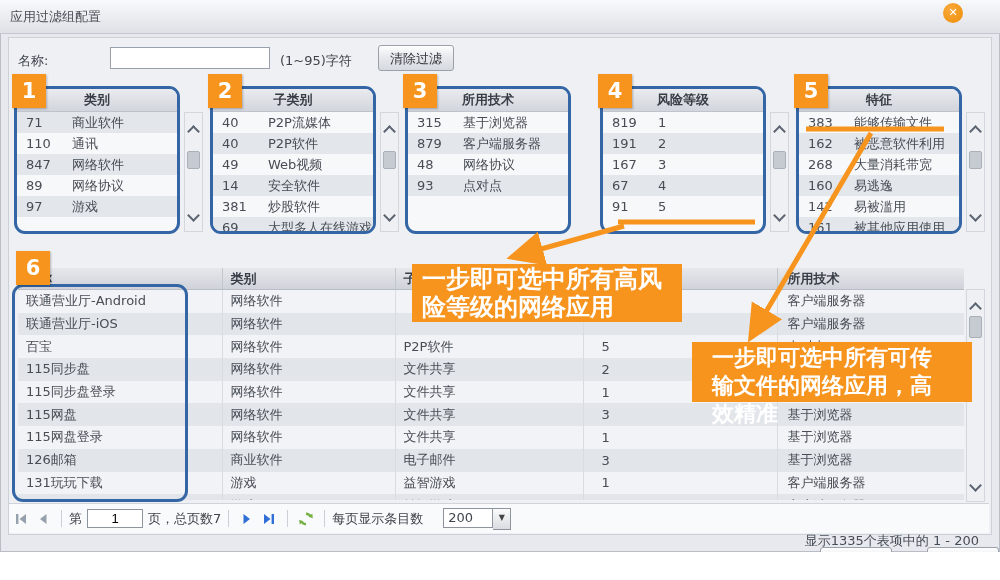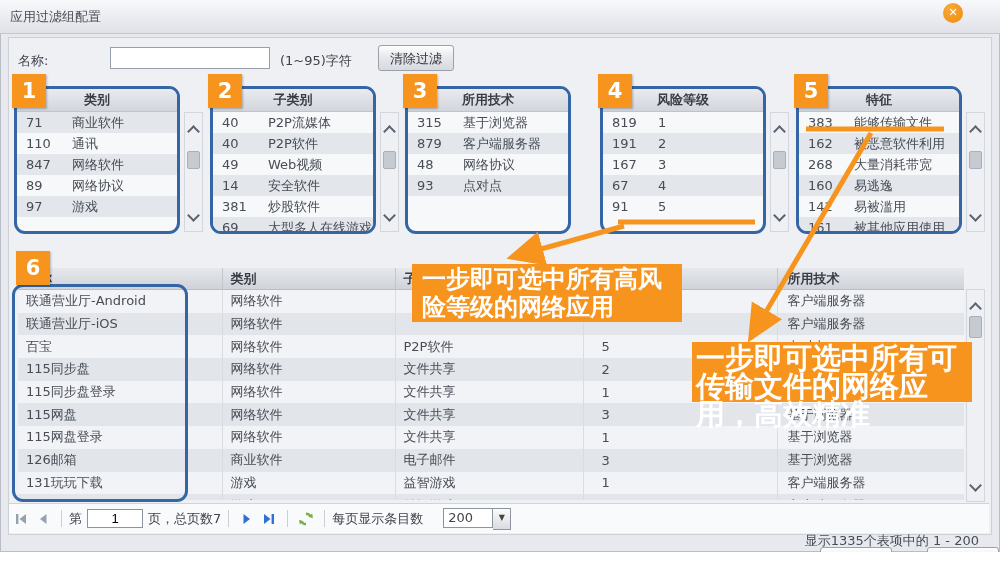--- a/index.html
+++ b/index.html
@@ -61,22 +61,22 @@
   .table-scroll{left:966px;top:289px;height:211px;position:absolute;}
   .table-scroll .sb-thumb{top:26px;height:20px;}
   .col1-annotation{position:absolute;left:12px;top:284px;width:170px;height:212px;
     border:3px solid #3465a4;border-radius:11px;z-index:40;pointer-events:none;}
   .table-badge{left:16px;top:251px;}
   
   .callout{position:absolute;background:#f7941e;color:#fff;font-weight:bold;text-align:left;
     z-index:50;}
   .callout-risk{left:412px;top:264px;width:270px;height:58px;font-size:24px;line-height:28px;
     padding:1px 10px 0;box-sizing:border-box;}
-  .callout-transfer{left:692px;top:342px;width:280px;height:60px;font-size:29px;line-height:28px;
-    padding:2px 4px 0;box-sizing:border-box;}
+  .callout-transfer{left:692px;top:342px;width:280px;height:60px;font-size:22px;line-height:28px;
+    padding:2px 20px 0;box-sizing:border-box;}
   .overlay{position:absolute;left:0;top:0;z-index:55;pointer-events:none;}
   
   .pagebar{position:absolute;left:9px;top:503px;width:980px;height:29px;background:#f9fafb;
     border-top:1px solid #d0d4da;display:flex;align-items:center;font-size:13px;color:#3f434b;}
   .pagebar .sep{width:1px;height:17px;background:#ccd0d6;margin:0 7px;}
   .pg-ico{width:16px;height:16px;margin:0 3px;cursor:pointer;flex:0 0 auto;}
   .page-input{width:50px;height:17px;border:1px solid #8d949e;background:#fff;font-size:13px;
     text-align:center;margin:0 5px;padding:0 2px;}
   .combo{display:flex;margin-left:20px;cursor:pointer;justify-content:flex-end;}
   .combo-val{width:40px;height:18px;line-height:18px;border:1px solid #8d949e;background:#fff;

